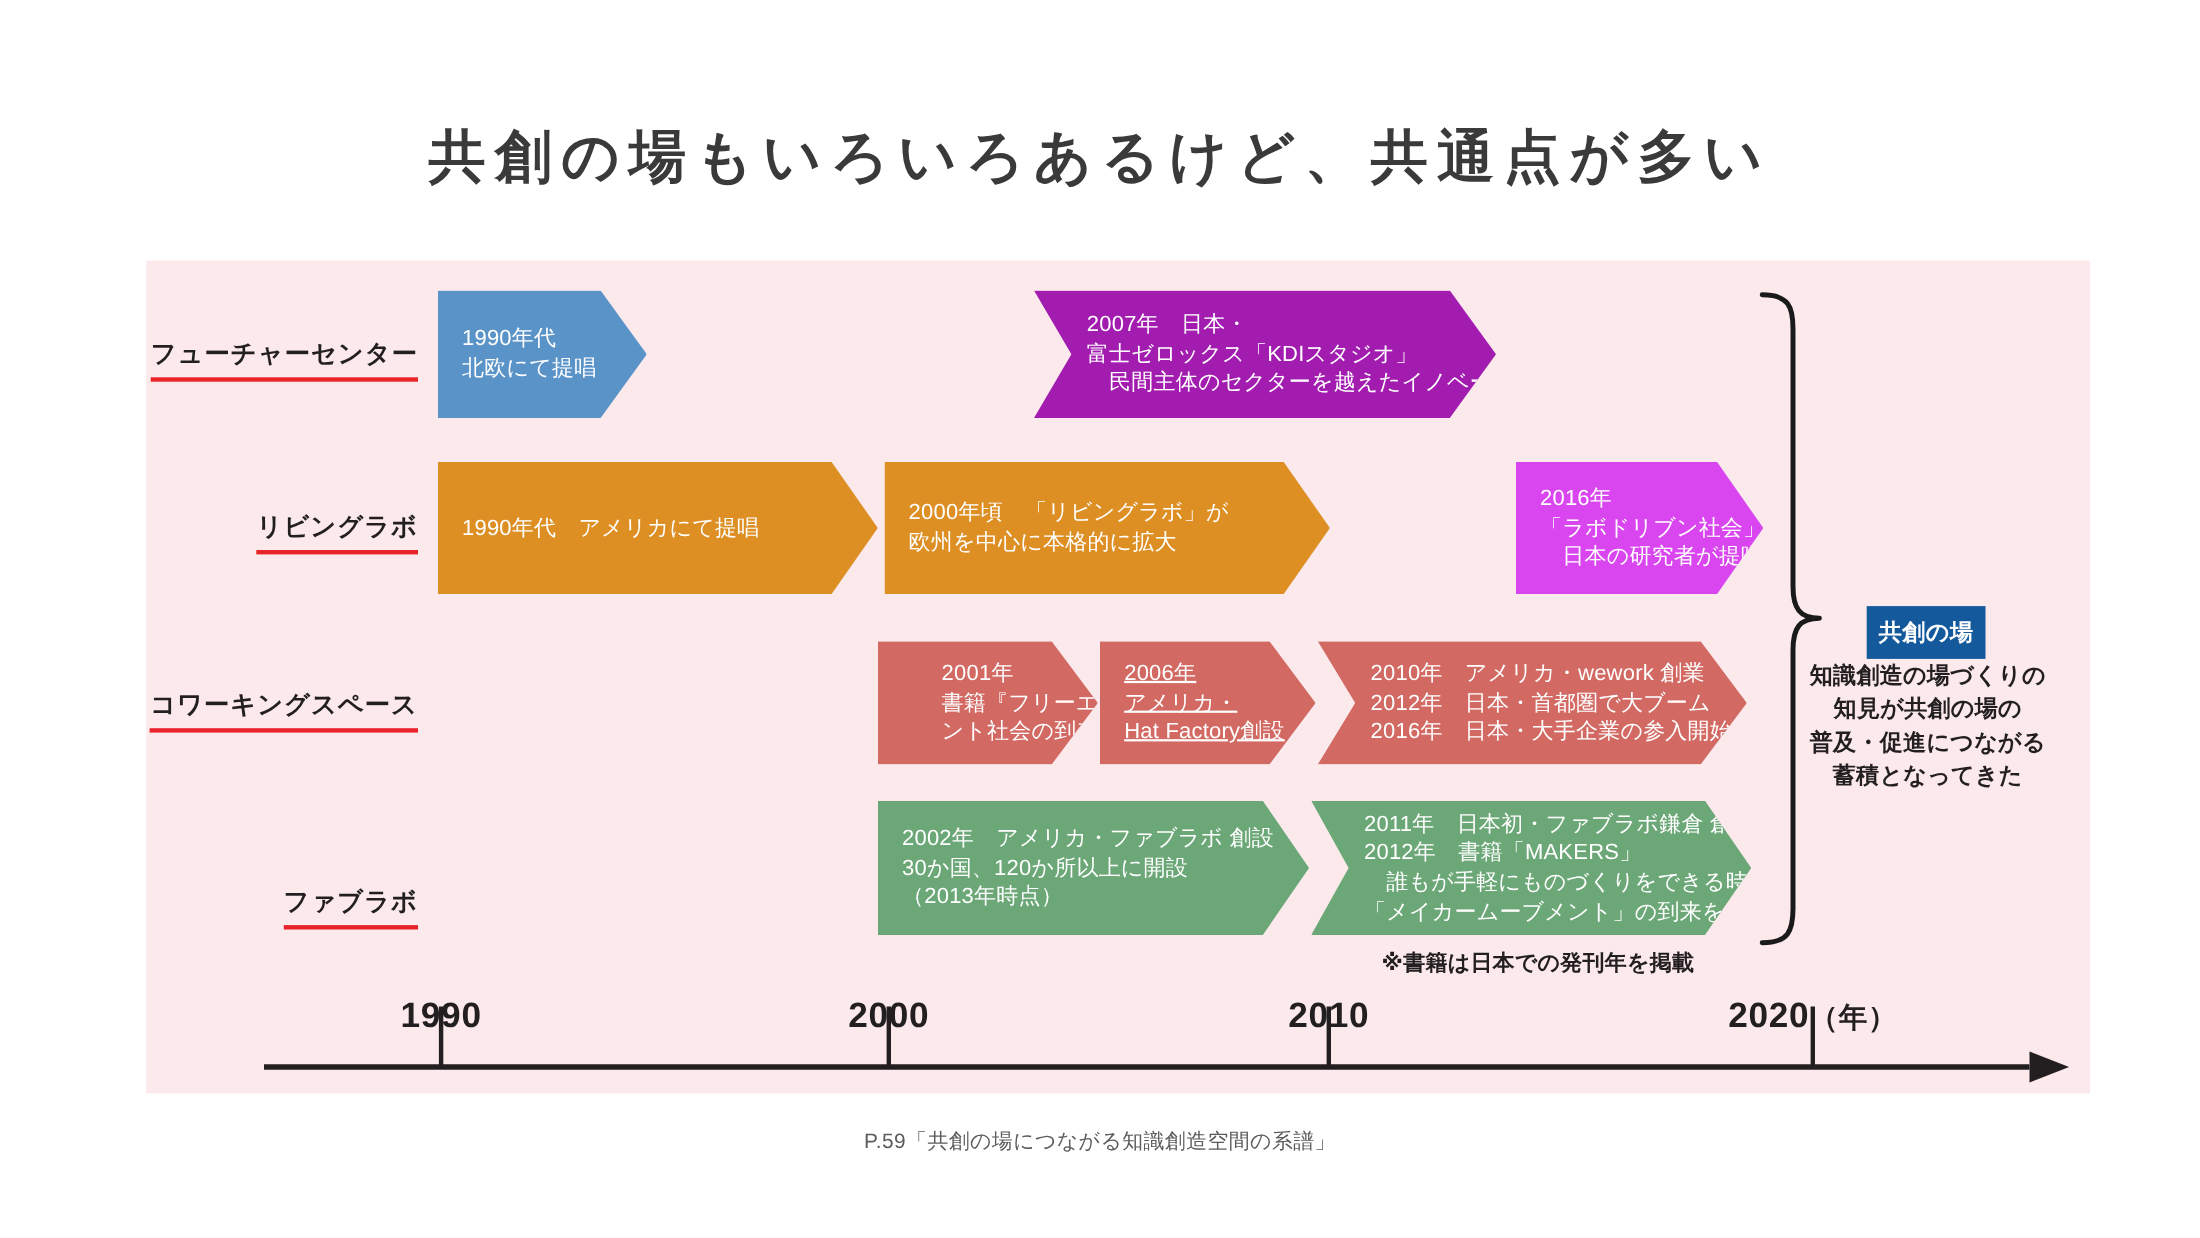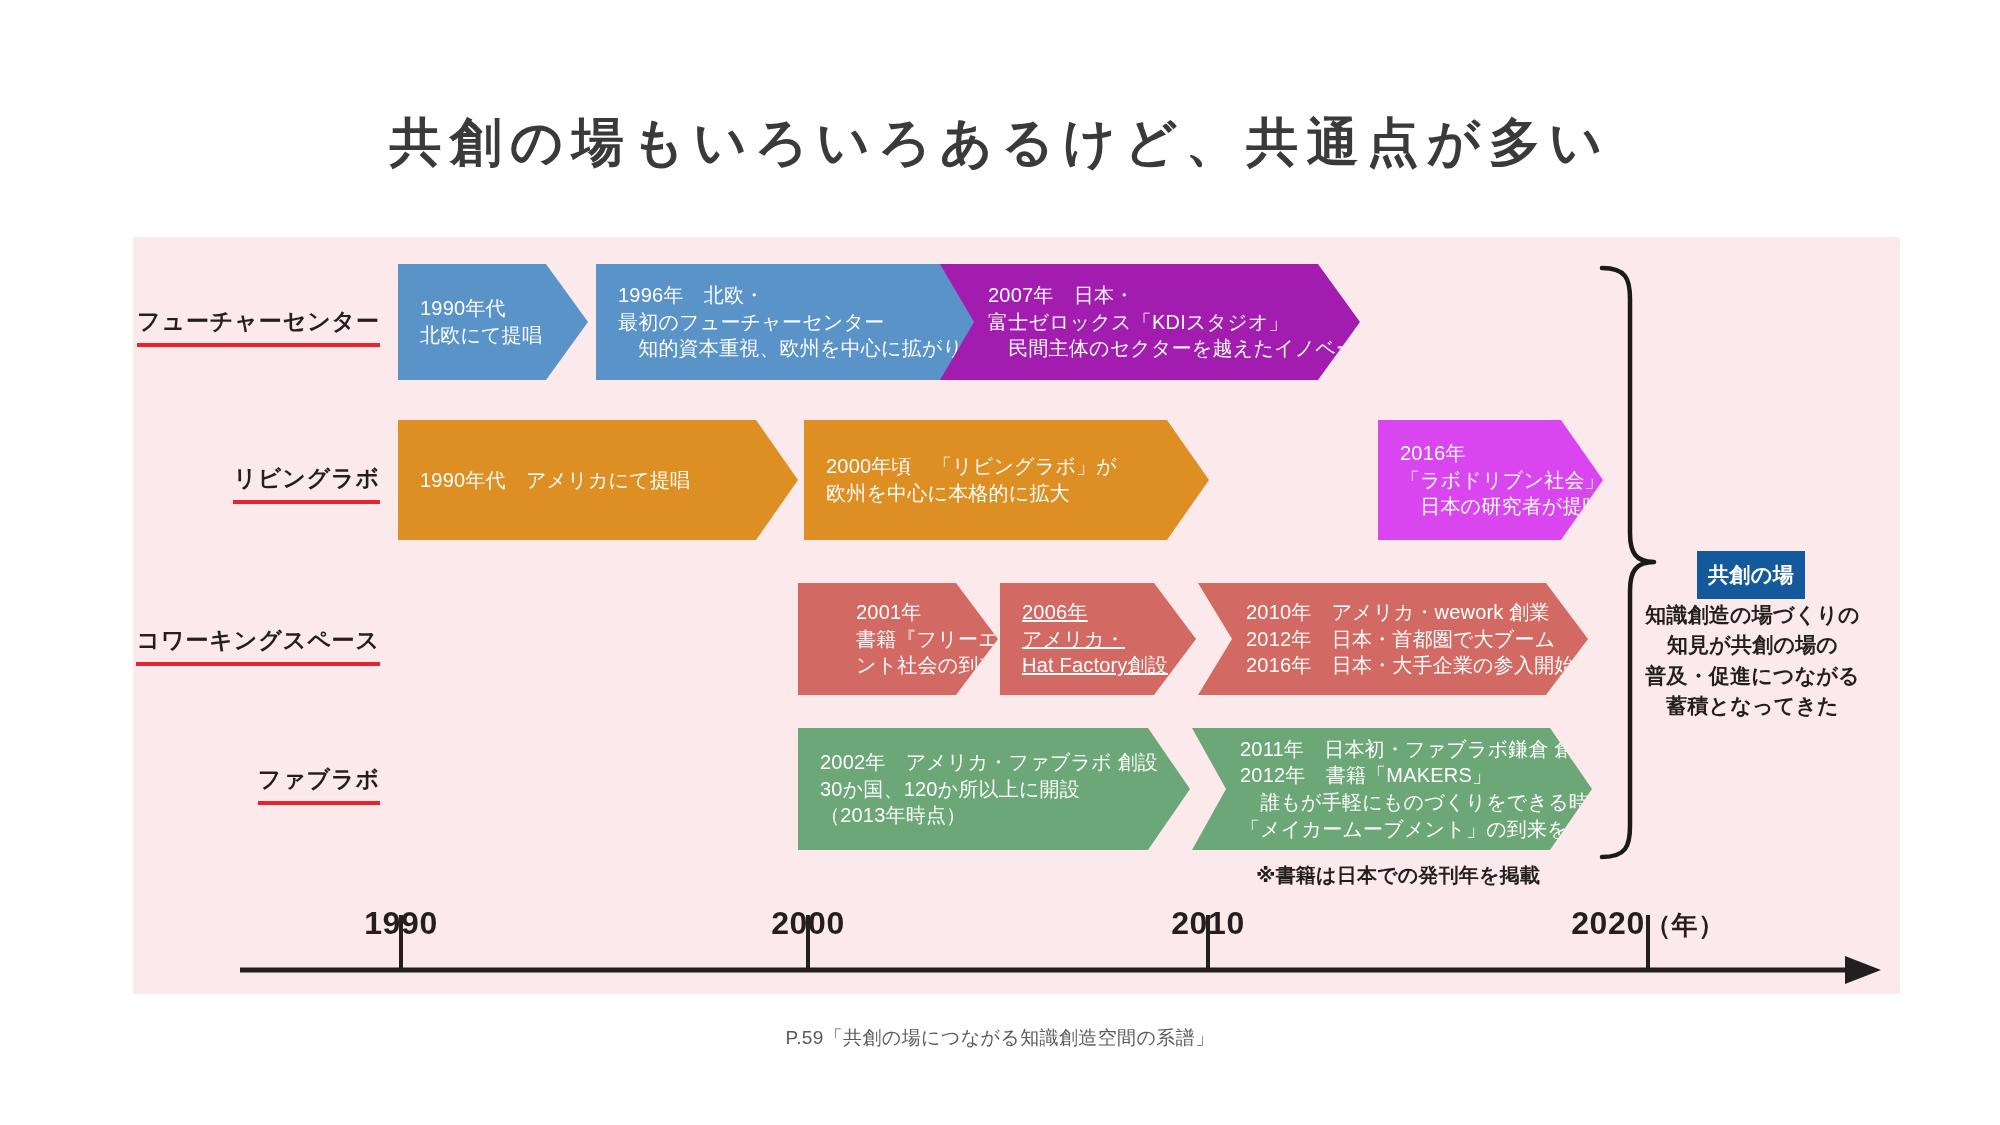--- a/index.html
+++ b/index.html
@@ -93,32 +93,27 @@
 
   <div class="rowlabel" style="left:130px;top:306px;width:250px;">
     <span class="txt">フューチャーセンター</span>
   </div>
   <div class="rowlabel" style="left:130px;top:463px;width:250px;">
     <span class="txt">リビングラボ</span>
   </div>
   <div class="rowlabel" style="left:130px;top:625px;width:250px;">
     <span class="txt">コワーキングスペース</span>
   </div>
-  <div class="rowlabel" style="left:130px;top:764px;width:250px;">
+  <div class="rowlabel" style="left:130px;top:804px;width:250px;">
     <span class="txt">ファブラボ</span>
   </div>
 
   <div class="chev pt" style="left:398px;top:264px;width:190px;height:116px;background:#5a93c8;">
     <div class="inner">1990年代
 北欧にて提唱</div>
-  </div>
-  <div class="chev pt" style="left:596px;top:264px;width:392px;height:116px;background:#5a93c8;">
-    <div class="inner">1996年　北欧・
-最初のフューチャーセンター
-　知的資本重視、欧州を中心に拡がり</div>
   </div>
   <div class="chev notch" style="left:940px;top:264px;width:420px;height:116px;background:#a21caf;">
     <div class="inner">2007年　日本・
 富士ゼロックス「KDIスタジオ」
 　民間主体のセクターを越えたイノベーション</div>
   </div>
 
   <div class="chev pt" style="left:398px;top:420px;width:400px;height:120px;background:#dd8f23;">
     <div class="inner">1990年代　アメリカにて提唱</div>
   </div>

